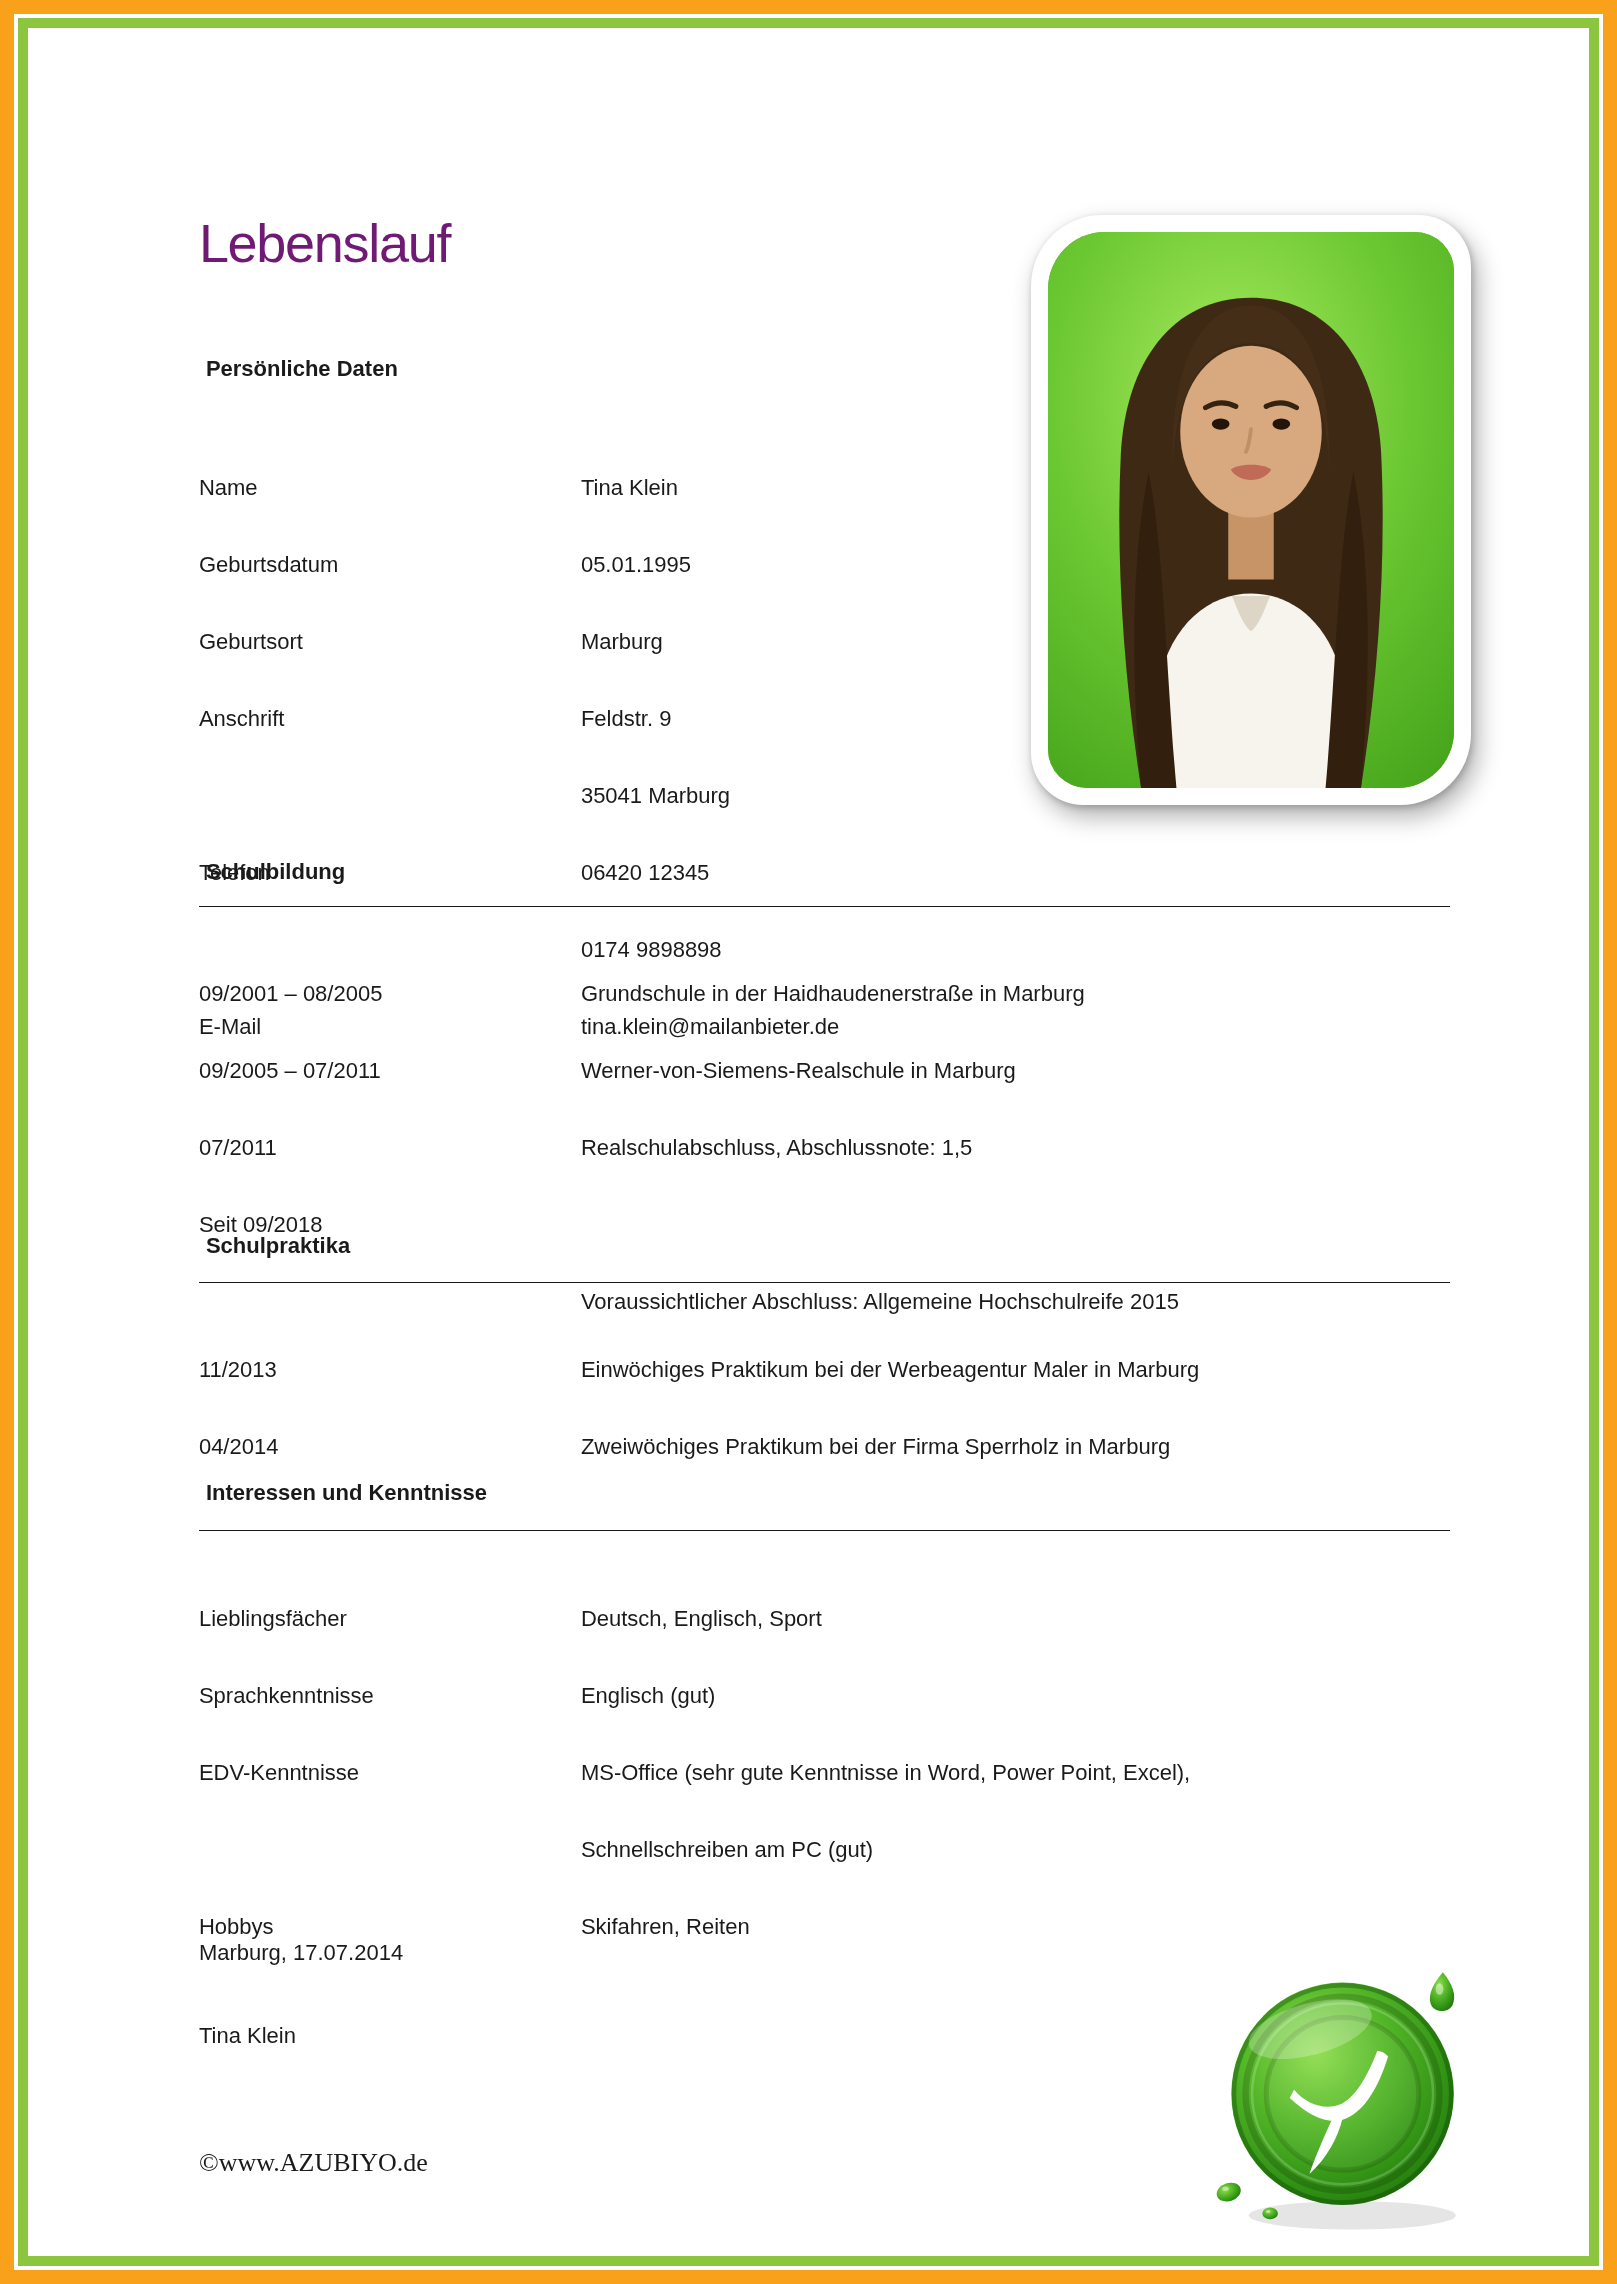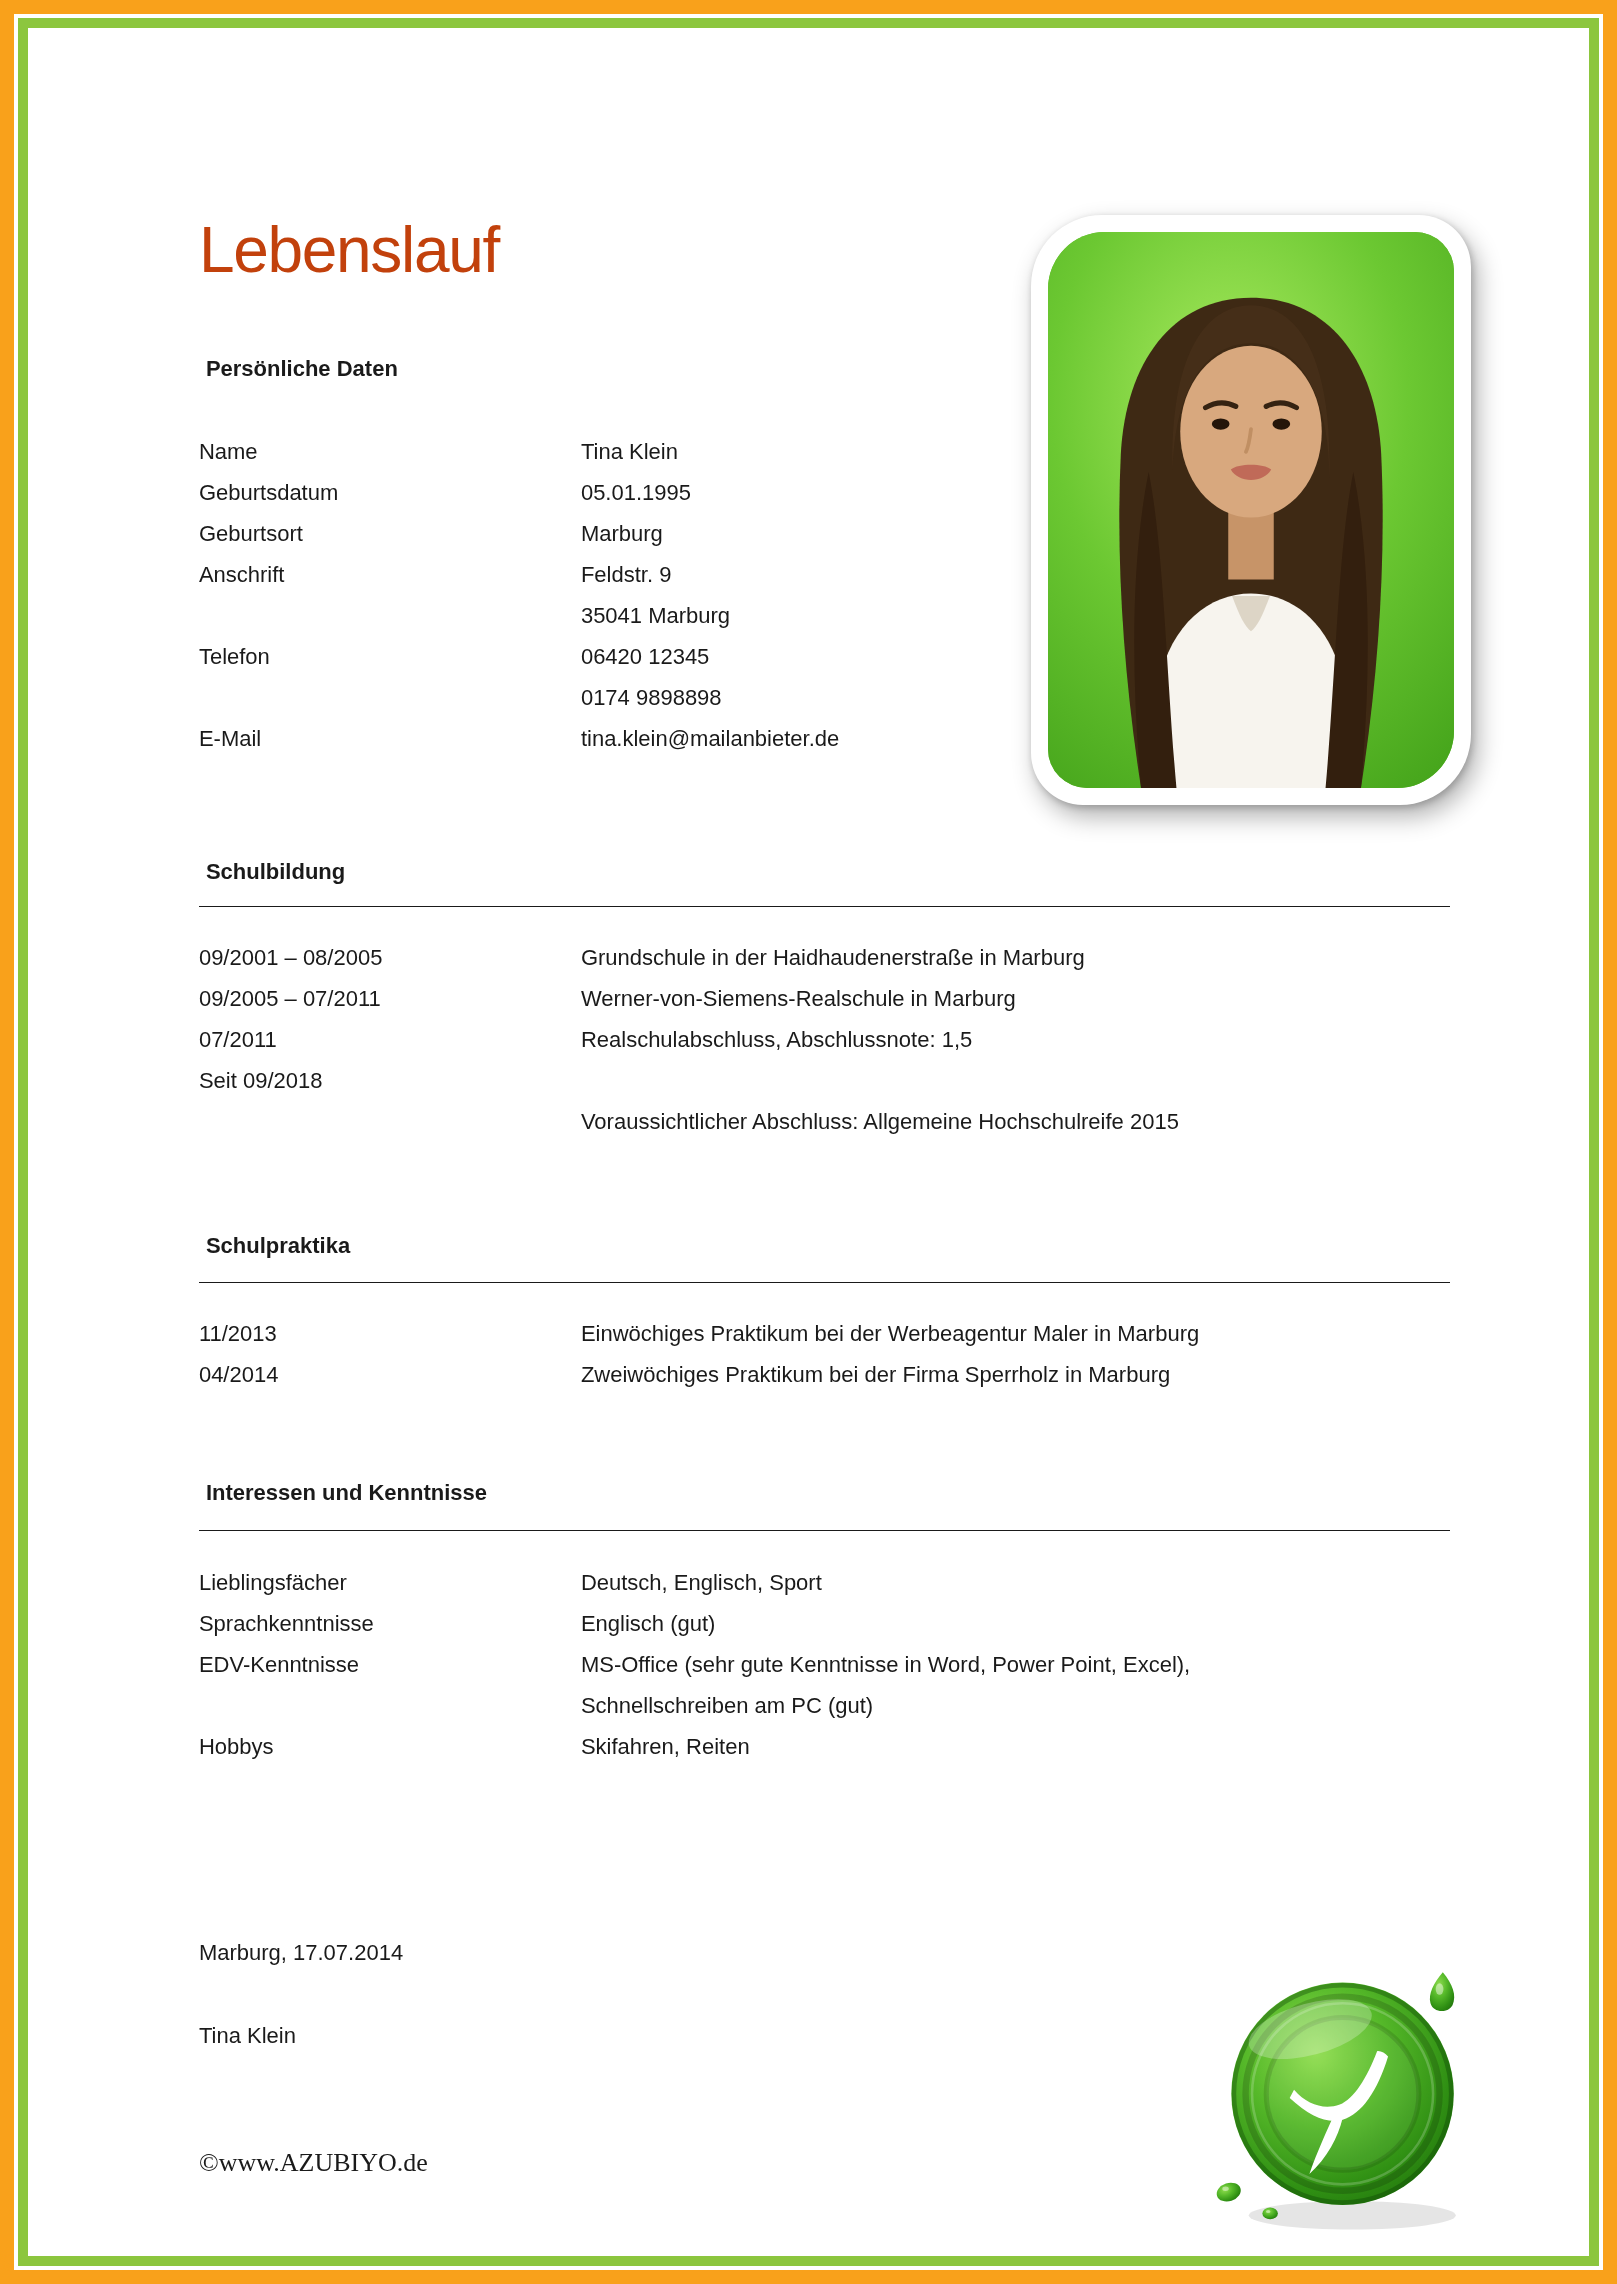--- a/index.html
+++ b/index.html
@@ -19,37 +19,37 @@
   }
   .frame-green {
     width:100%; height:100%;
     border:10.4px solid var(--frame-green, #8CC63E);
     background:#ffffff;
     position:relative;
   }
   .abs { position:absolute; }
 
   #resume-title {
-    left:171px; top:180px;
-    font-size:64px; line-height:84px;
+    left:171px; top:173px;
+    font-size:54px; line-height:84px;
     letter-spacing:-1.3px;
-    color:#c2410c;
+    color:#701a75;
     white-space:nowrap;
   }
   .section-heading {
     font-size:22px; font-weight:bold; line-height:28.5px;
     white-space:nowrap;
     margin-left:7px;
   }
   .divider {
     height:0; border-top:1.9px solid #1a1a1a;
     width:1251px;
   }
   .rows { width:1251px; font-size:22px; line-height:41px; }
-  .row { display:flex; }
+  .row { display:flex;margin-top:36px; }
   .row .cell.label { width:382px; flex:0 0 382px; white-space:nowrap; }
   .row .cell.value { flex:1; white-space:nowrap; }
 
   
   #photo-frame {
     left:1003px; top:187px; width:440px; height:590px;
     background:#ffffff;
     border-radius:71px 52px 71px 52px;
     box-shadow: 6.5px 11.7px 24.6px rgba(0,0,0,0.30), 1.3px 2.6px 6.5px rgba(0,0,0,0.18);
     padding:17px;

